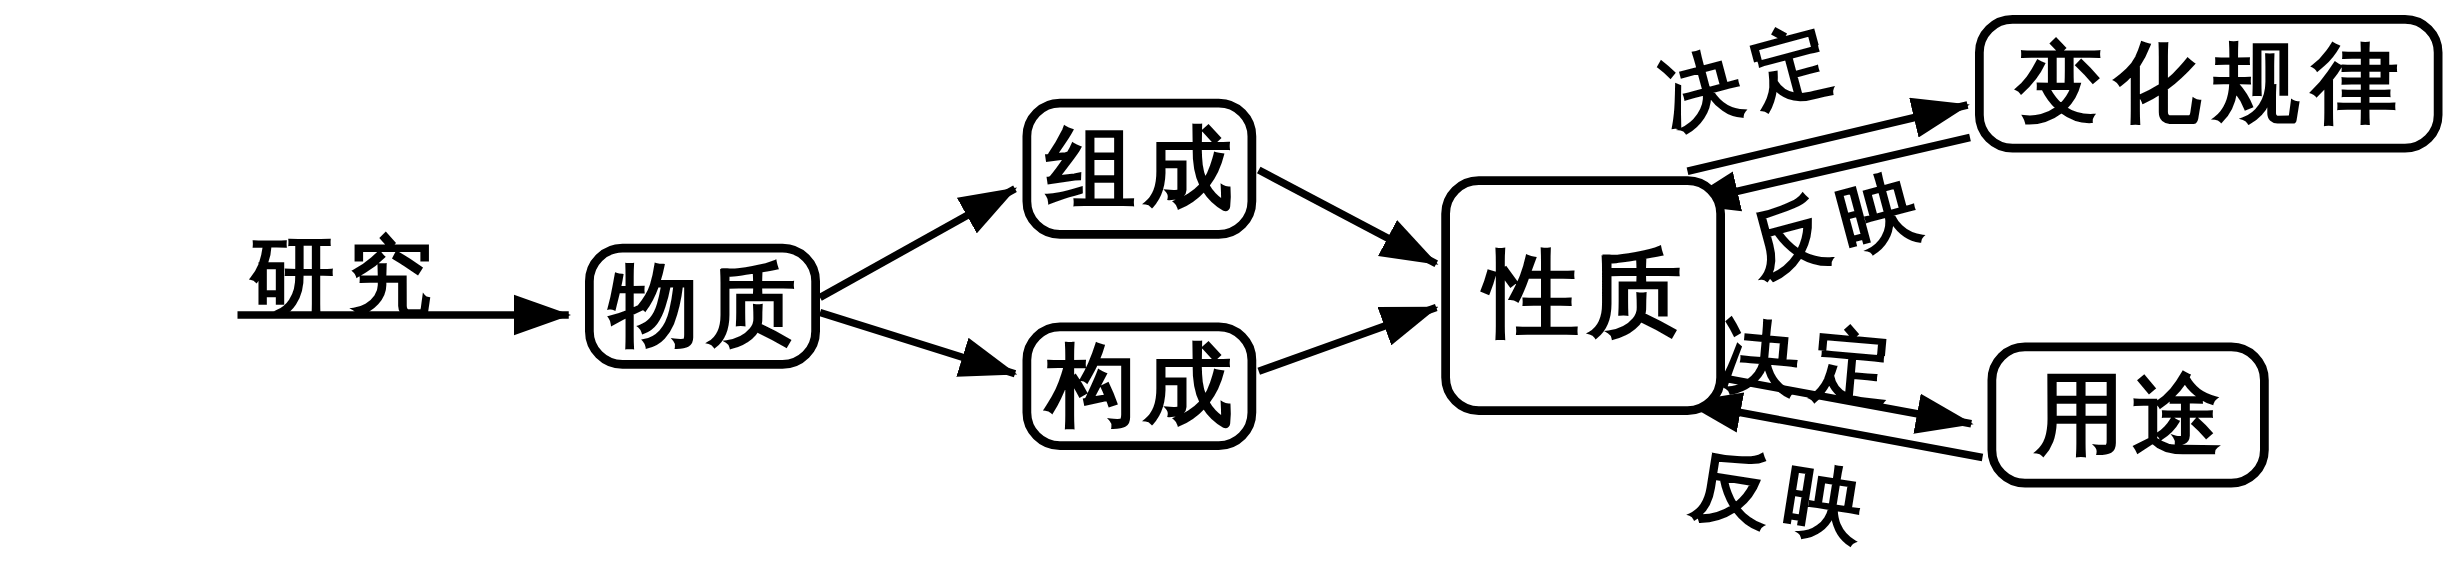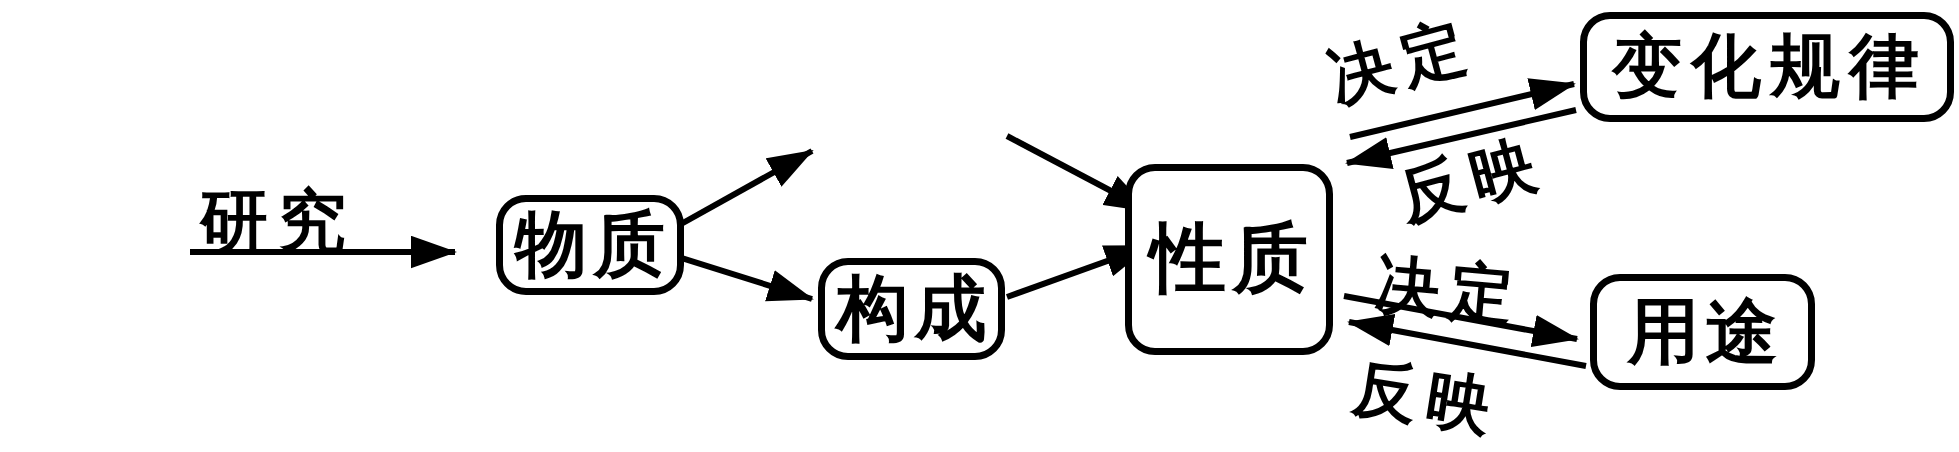--- a/index.html
+++ b/index.html
@@ -40,24 +40,24 @@
   }
   .edge-label {
     position: absolute;
     font-weight: bold;
     white-space: nowrap;
     letter-spacing: 10px;
     z-index: 3;
     transform-origin: center center;
   }
   .n-chemistry    { left: 6px;    top: 188px; width: 181px; height: 106px; font-size: 74px; }
-  .n-matter       { left: 468px;  top: 195px; width: 188px; height: 100px; font-size: 72px; margin-left: 28px; }
+  .n-matter       { left: 468px;  top: 195px; width: 188px; height: 100px; font-size: 72px; }
   .n-composition  { left: 818px;  top: 79px;  width: 187px; height: 112px; font-size: 72px; }
   .n-constitution { left: 818px;  top: 246px; width: 187px; height: 102px; font-size: 72px; margin-top: 12px; }
-  .n-properties   { left: 1125px; top: 141px; width: 208px; height: 191px; font-size: 76px; margin-top: 23px; }
+  .n-properties   { left: 1153px; top: 141px; width: 227px; height: 191px; font-size: 76px; }
   .n-changelaws   { left: 1580px; top: 12px;  width: 374px; height: 110px; font-size: 70px; letter-spacing: 9px; }
   .n-uses         { left: 1590px; top: 274px; width: 225px; height: 116px; font-size: 72px; }
 
   .l-research   { left: 200px;  top: 176px; width: 170px; height: 78px; font-size: 68px; text-align: left; }
   .l-det-top    { left: 1326px; top: 16px;  width: 166px; height: 74px; font-size: 64px; transform: rotate(-15deg); }
   .l-ref-top    { left: 1396px; top: 134px; width: 166px; height: 74px; font-size: 64px; transform: rotate(-15deg); }
   .l-det-bottom { left: 1376px; top: 248px; width: 166px; height: 74px; font-size: 64px; transform: rotate(5deg); }
   .l-ref-bottom { left: 1354px; top: 356px; width: 166px; height: 74px; font-size: 64px; transform: rotate(9deg); }
 </style>
 </head>
@@ -87,20 +87,21 @@
     <line x1="1576" y1="110" x2="1347" y2="163" stroke="#000000" stroke-width="6" marker-end="url(#ah)"></line>
 
     <line x1="1344" y1="296" x2="1577" y2="339" stroke="#000000" stroke-width="6" marker-end="url(#ah)"></line>
 
     <line x1="1586" y1="366" x2="1349" y2="322" stroke="#000000" stroke-width="6" marker-end="url(#ah)"></line>
   </svg>
 
 
   <div class="node n-matter">物质</div>
 
+  <div class="node n-composition">组成</div>
 
   <div class="node n-constitution">构成</div>
 
   <div class="node n-properties">性质</div>
 
   <div class="node n-changelaws">变化规律</div>
 
   <div class="node n-uses">用途</div>
 
   <div class="edge-label l-research">研究</div>

